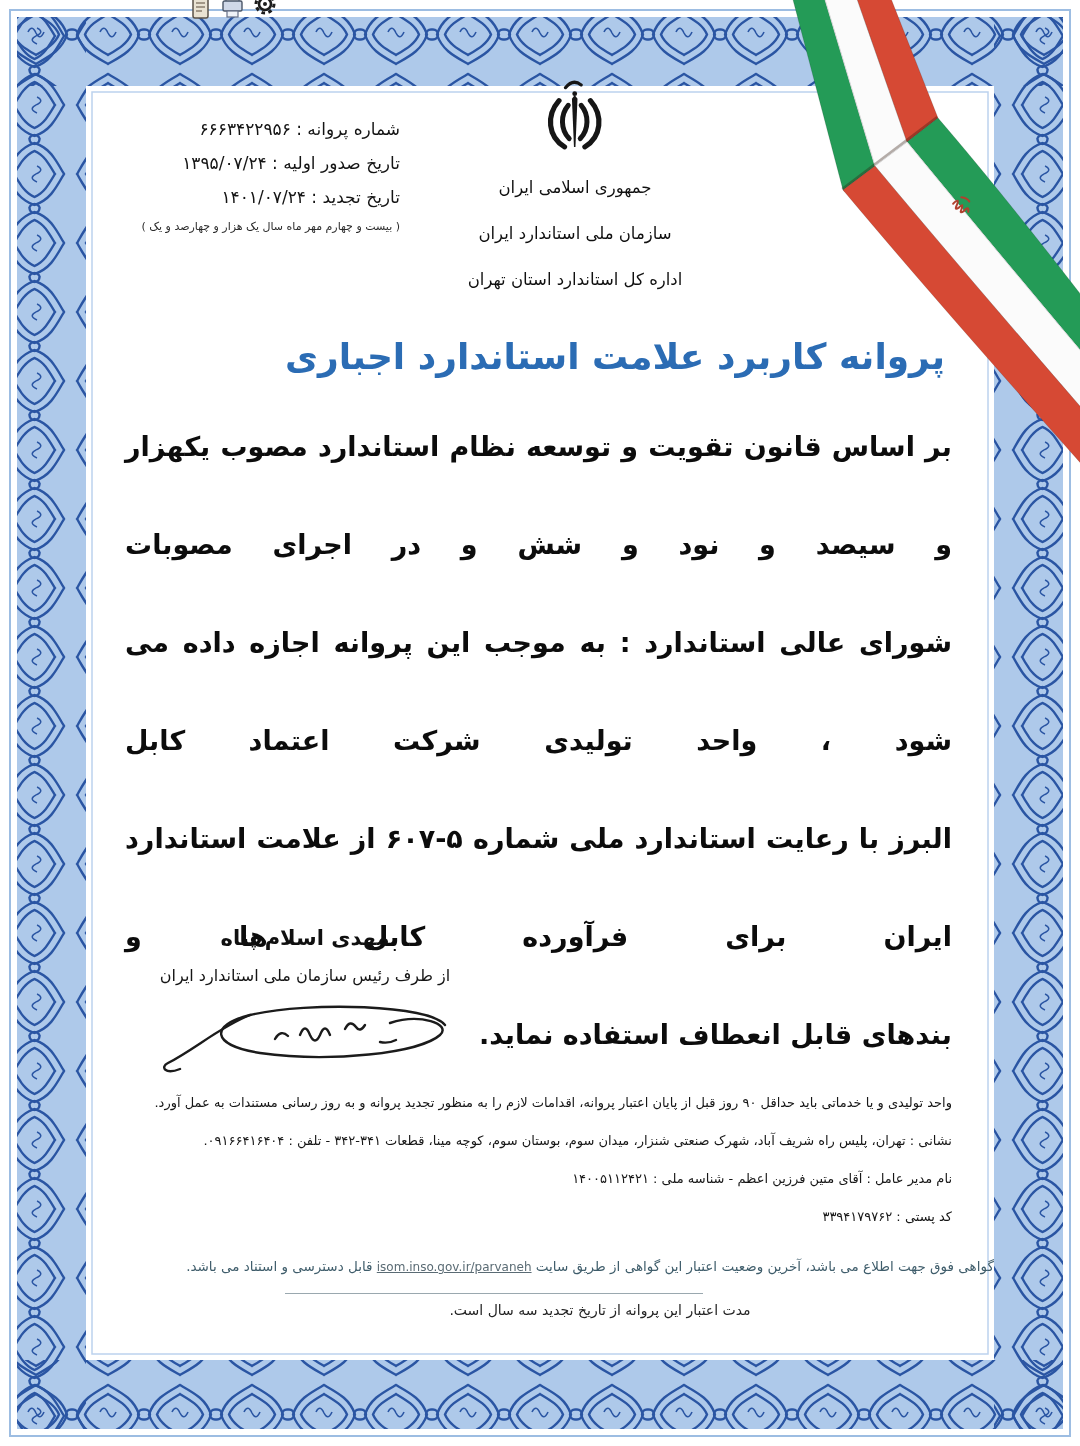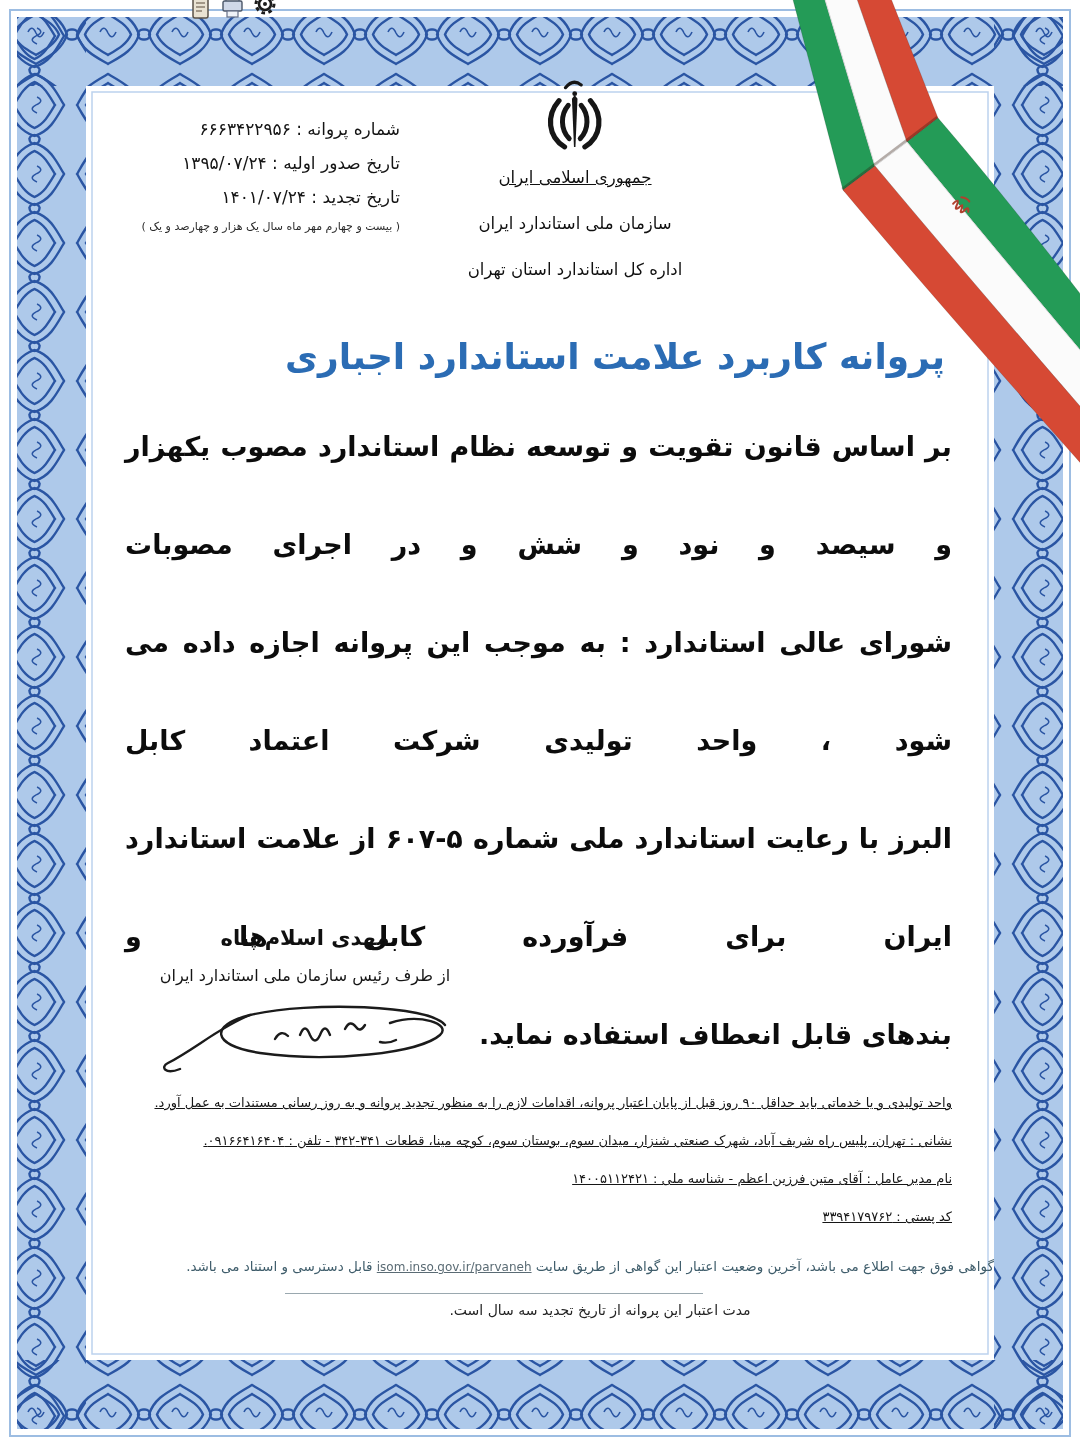--- a/index.html
+++ b/index.html
@@ -11,21 +11,21 @@
   .z0{z-index:0;} .z1{z-index:1;} .z2{z-index:2;}
 
   
   .license-block{position:absolute;top:112px;right:680px;text-align:right;direction:rtl;white-space:nowrap;}
   .lic-row{font-size:17px;line-height:34px;color:#141414;}
   .lic-words{font-size:11px;line-height:20px;color:#2b2b2b;margin-top:3px;}
 
   
   .org-header{position:absolute;top:78px;left:575px;transform:translateX(-50%);text-align:center;direction:rtl;white-space:nowrap;}
   .org-line{font-size:16.5px;color:#101010;}
-  .org-line.l1{text-decoration:underline;}
+  .org-line.l1{margin-top:10px;}
   .org-line.l2{margin-top:27px;}
   .org-line.l3{margin-top:27px;}
 
   
   .doc-title{
     position:absolute;top:336px;left:615px;transform:translateX(-50%);
     direction:rtl;white-space:nowrap;font-size:36px;font-weight:bold;color:#2b6cb4;
   }
 
   
@@ -37,21 +37,21 @@
   .body-line.last{text-align:right;text-align-last:right;}
 
   
   .signature-block{position:absolute;top:926px;left:138px;width:334px;text-align:center;direction:rtl;}
   .sig-name{font-size:21px;font-weight:bold;color:#101010;}
   .sig-role{font-size:16px;color:#151515;margin-top:16px;}
   .sig-scribble{margin-top:2px;}
 
   
   .footer-info{position:absolute;top:1084px;right:128px;left:60px;direction:rtl;text-align:right;}
-  .foot-row{font-size:13px;line-height:38px;color:#161616;white-space:nowrap;text-decoration:underline;}
+  .foot-row{font-size:13px;line-height:38px;color:#161616;white-space:nowrap;}
 
   
   .validity-line{
     position:absolute;top:1258px;left:140px;right:40px;text-align:center;direction:rtl;
     font-size:13.5px;color:#3f5d6b;white-space:nowrap;
   }
   .validity-url{color:#5a6b74;font-size:12px;text-decoration:underline;}
   .underline-rule{position:absolute;top:1293px;left:285px;width:418px;height:1px;background:#9aa8af;}
   .duration-line{
     position:absolute;top:1302px;left:150px;right:30px;text-align:center;direction:rtl;

